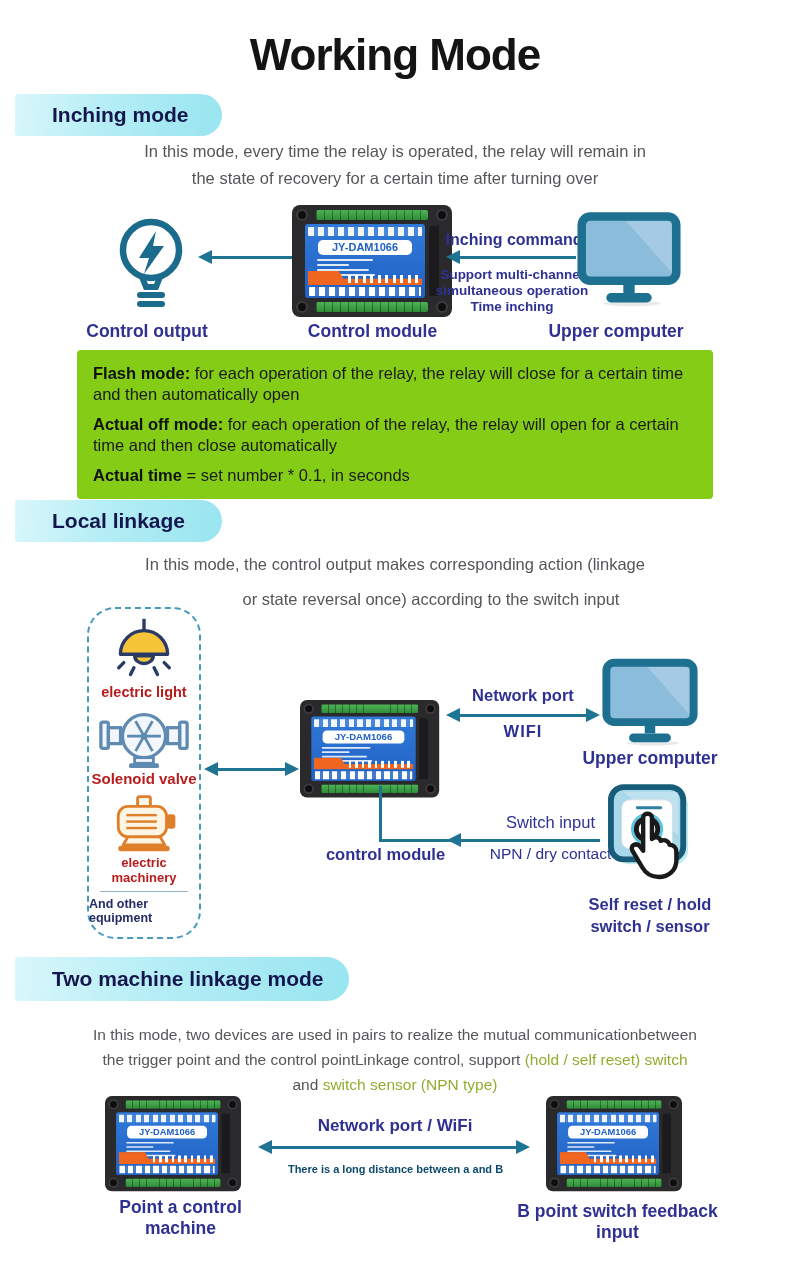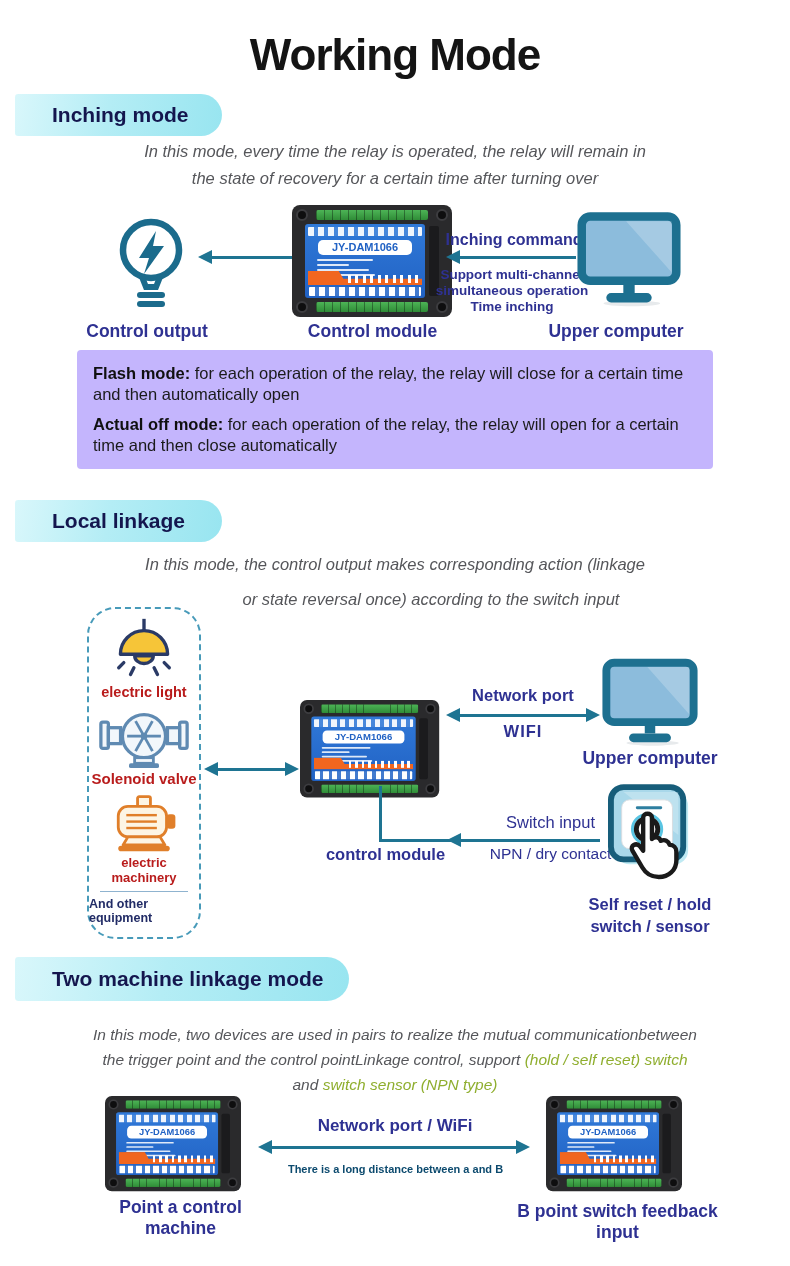--- a/index.html
+++ b/index.html
@@ -8,38 +8,38 @@
 
   
   .title{position:absolute;top:30px;left:0;width:100%;text-align:center;
          font-size:44px;font-weight:700;color:#141414;letter-spacing:-1px;}
   .pill{position:absolute;left:0;height:42px;box-sizing:border-box;display:flex;align-items:center;
         padding-left:37px;background:linear-gradient(100deg,#d9f7fb 0%,#b4edf5 45%,#98e5f0 100%);
         border-radius:4px 26px 26px 4px;font-size:21px;font-weight:700;color:#14164e;margin-left:15px;}
   #pill-inching{top:94px;width:207px;}
   #pill-local{top:500px;width:207px;}
   #pill-two{top:957px;width:334px;height:44px;}
-  .desc{position:absolute;left:0;width:100%;text-align:center;font-size:16.5px;color:#55565a;font-style:italic;}
+  .desc{position:absolute;left:0;width:100%;text-align:center;font-size:16.5px;color:#55565a;}
   .lab{position:absolute;text-align:center;color:#2e3192;font-weight:600;font-size:17.5px;}
   .green{color:#8fae2e;}
 
   
   .arrow{position:absolute;height:15px;}
   .arrow .ln{position:absolute;left:0;right:0;top:6px;height:3px;background:#1e7492;}
   .arrow.hl .ln{left:11px;}
   .arrow.hr .ln{right:11px;}
   .arrow.hl.hr .ln{left:11px;right:11px;}
   .hd{position:absolute;top:0;width:0;height:0;border-top:7.5px solid transparent;border-bottom:7.5px solid transparent;}
   .hd.l{left:0;border-right:14px solid #1e7492;}
   .hd.r{right:0;border-left:14px solid #1e7492;}
   .cline{position:absolute;background:#1e7492;}
 
   
   .note-box{position:absolute;left:77px;top:350px;width:636px;box-sizing:border-box;
-            background:#c4b5fd;border-radius:4px;padding:13px 16px;
+            background:#84cc16;border-radius:4px;padding:13px 16px;
             font-size:16.5px;line-height:1.27;color:#1b1b1b;}
   .note-box p{margin:0 0 9px;}
   .note-box p:last-child{margin:0;}
   .note-box b{font-weight:700;color:#101010;}
 
   
   .equip{position:absolute;left:87px;top:607px;width:114px;height:332px;box-sizing:border-box;
          border:2px dashed #479ab9;border-radius:28px;display:flex;flex-direction:column;
          align-items:center;padding-top:8px;}
   .equip .elbl{font-size:14.5px;color:#b91c1c;font-weight:600;text-align:center;margin:1px 0 7px;}
@@ -149,20 +149,21 @@
     <rect x="31" y="86" width="48" height="10" rx="5" fill="#1d7090"></rect>
   </svg>
 
   <div class="lab" style="left:72px;top:321px;width:150px;">Control output</div>
   <div class="lab" style="left:295px;top:321px;width:155px;">Control module</div>
   <div class="lab" style="left:537px;top:321px;width:158px;">Upper computer</div>
 
   <div class="note-box">
     <p><b>Flash mode:</b><span> for each operation of the relay, the relay will close for a certain time and then automatically open</span></p>
     <p><b>Actual off mode:</b><span> for each operation of the relay, the relay will open for a certain time and then close automatically</span></p>
+    <p><b>Actual time</b><span> = set number * 0.1, in seconds</span></p>
   </div>
 
   <div class="pill" id="pill-local">
     <span>Local linkage</span>
   </div>
   <div class="desc" style="top:555px;">In this mode, the control output makes corresponding action (linkage</div>
   <div class="desc" style="top:590px;padding-left:36px;">or state reversal once) according to the switch input</div>
 
   <div class="equip">
     <svg width="64" height="66" viewBox="0 0 76 78">

